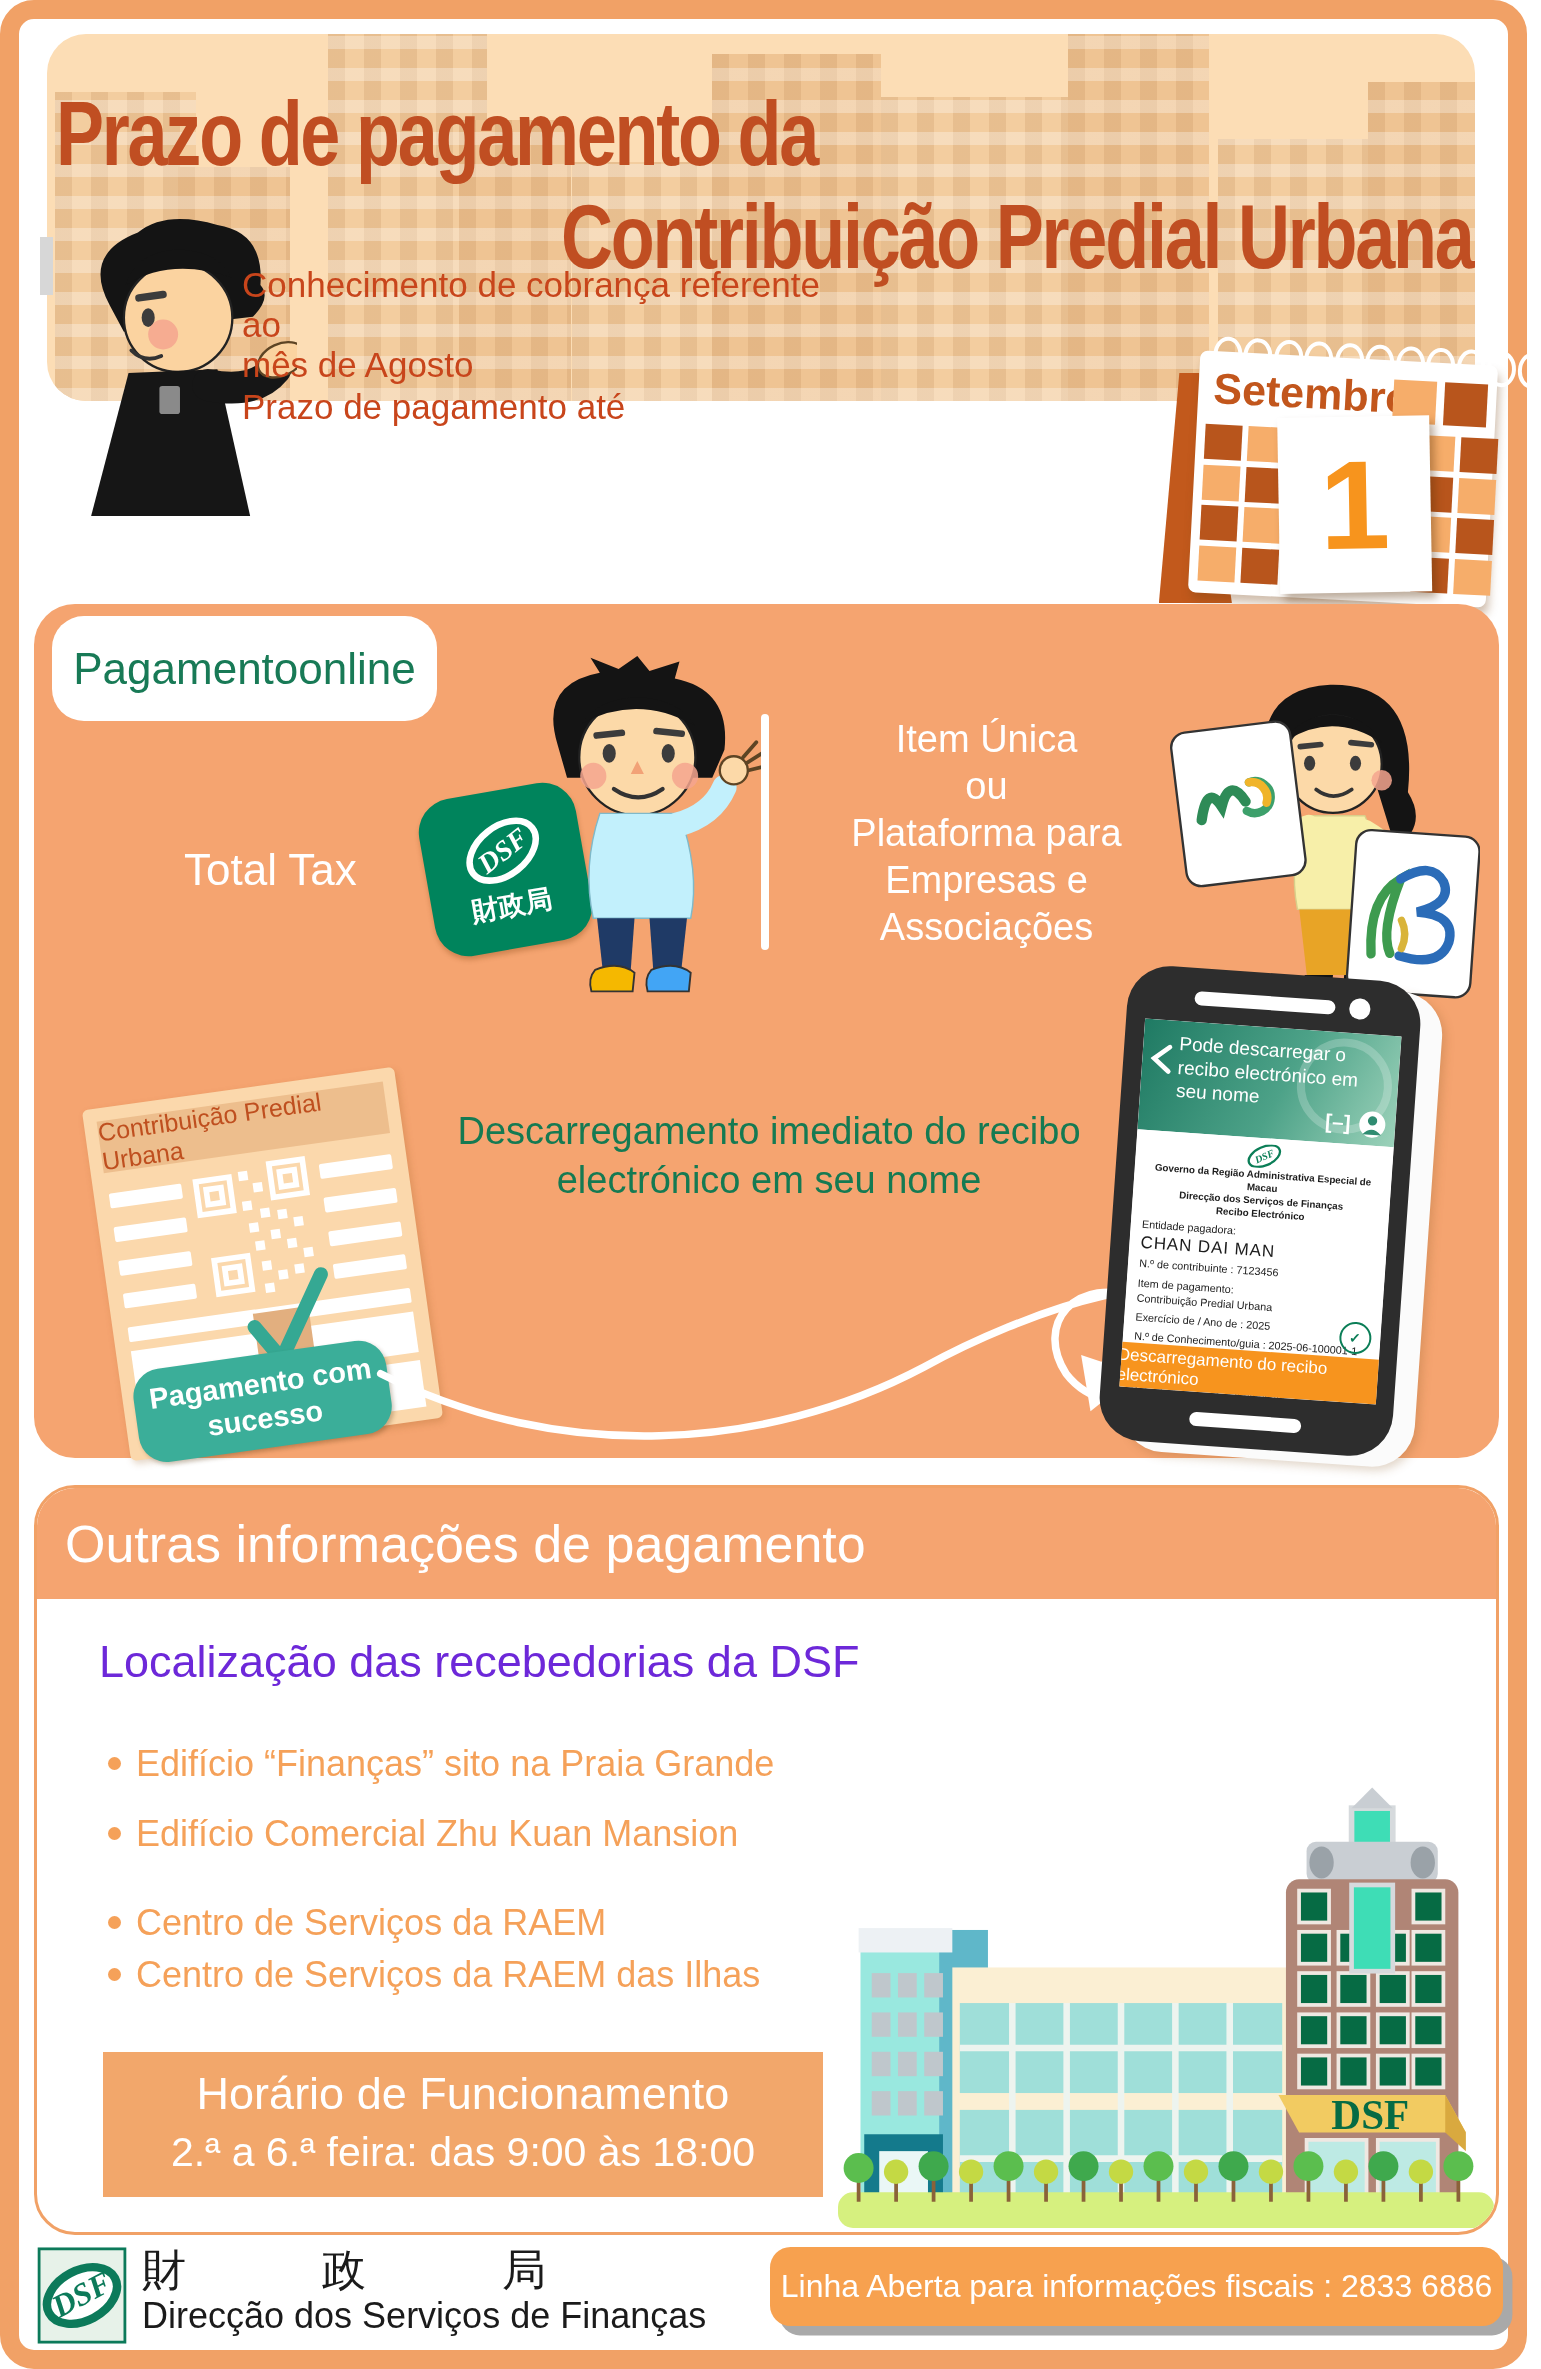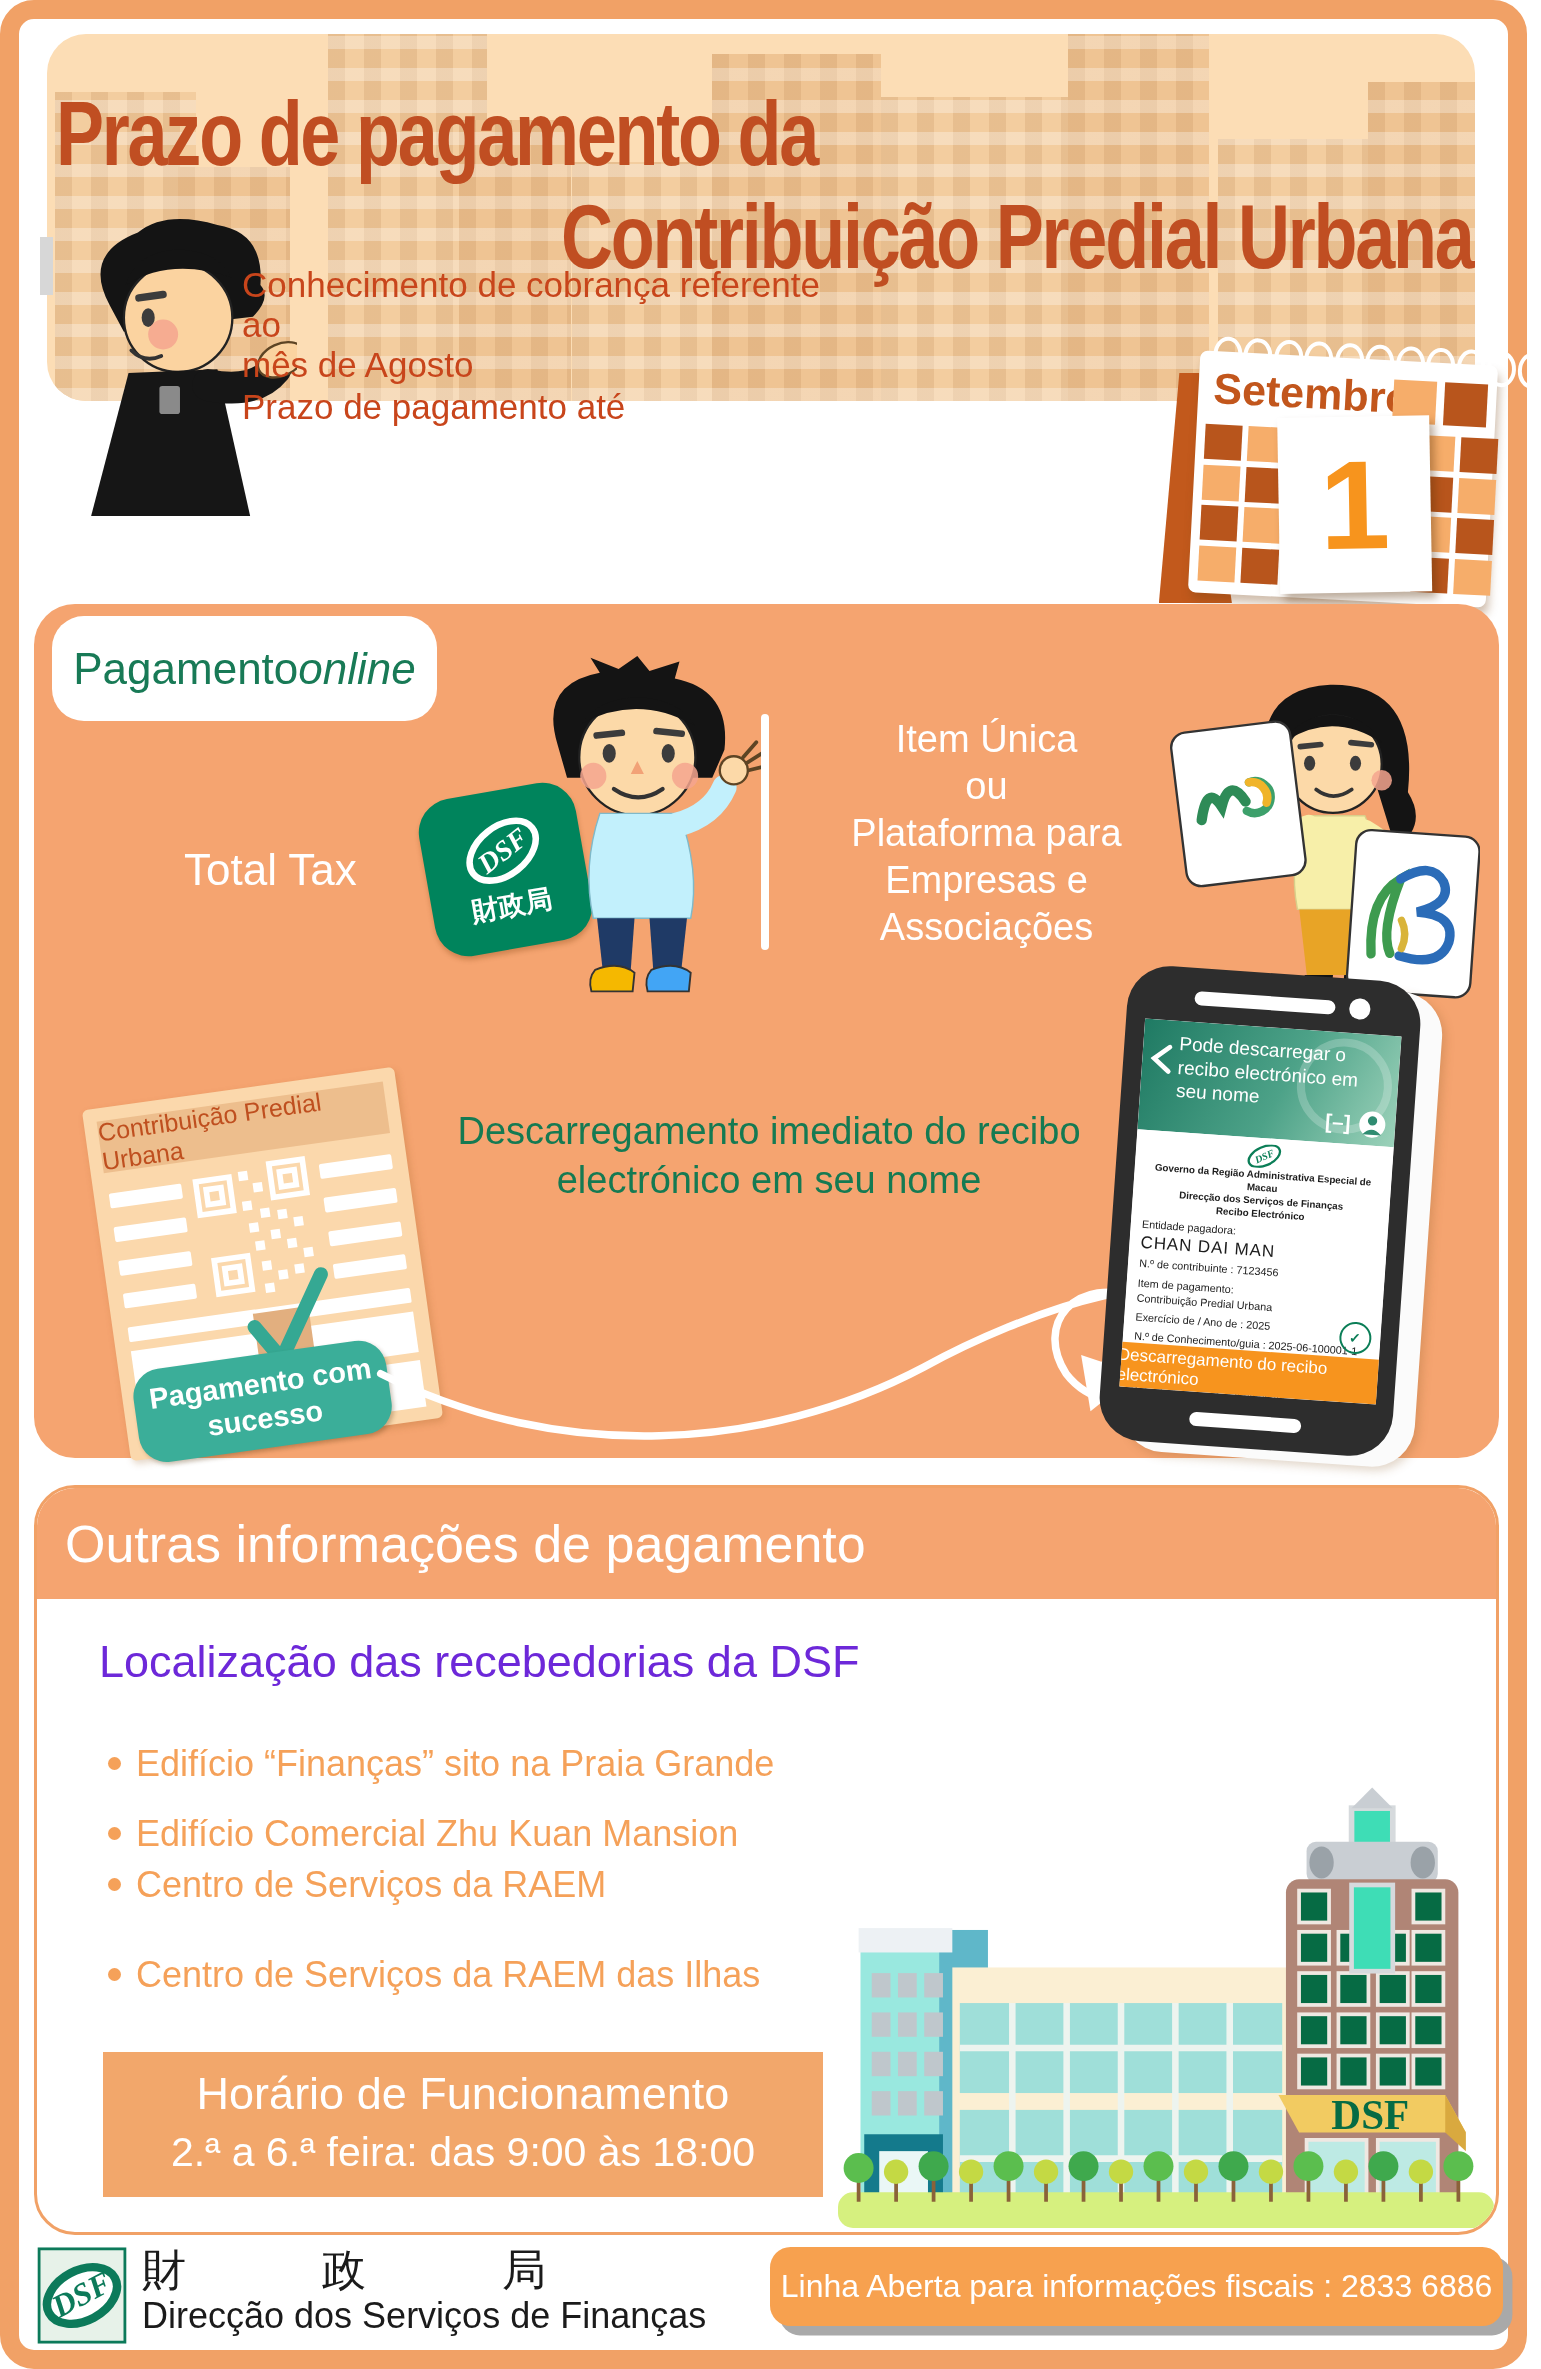--- a/index.html
+++ b/index.html
@@ -38,21 +38,21 @@
   .cal-grid span:nth-child(odd){background:#B8551C;}
   .cal-grid span:nth-child(even){background:#F6AD6A;}
   .cal-page{position:absolute;left:86px;top:58px;width:152px;height:176px;background:#fff;
             transform:rotate(-4deg);box-shadow:4.7px 6.6px 8.4px rgba(90,50,10,.4);
             display:flex;align-items:center;justify-content:center;}
   .cal-day{color:#F7941D;font-weight:bold;font-size:126px;}
   
   .panel1{left:34px;top:604px;width:1465px;height:854px;background:#F5A470;border-radius:41px;}
   .pill{left:52px;top:616px;width:385px;height:105px;background:#fff;border-radius:32px;
         display:flex;align-items:center;justify-content:center;color:#187A56;font-size:44px;}
-  .pill .it{font-style:italic;margin-left:0;}
+  .pill .it{margin-left:0;}
   .macau-tax{left:184px;top:845px;color:#fff;font-size:44px;}
   .dsf-app{left:426px;top:790px;width:159px;height:159px;background:#00845C;border-radius:34px;
            transform:rotate(-10deg);display:flex;flex-direction:column;align-items:center;
            justify-content:center;box-shadow:0 3.7px 5.6px rgba(120,60,10,.3);}
   .dsf-app .cn{color:#fff;font-size:27px;font-weight:bold;margin-top:1.9px;}
   .divider{left:761px;top:714px;width:8.4px;height:236px;background:#fff;border-radius:4.7px;}
   .conta{left:785px;top:716px;width:403px;text-align:center;color:#fff;font-size:38px;line-height:47px;}
   
   .doc{left:105px;top:1087px;width:315px;height:354px;background:#FBD8AC;border-radius:5.6px;
        transform:rotate(-8deg);box-shadow:1.9px 3.7px 7.5px rgba(150,90,30,.25);}
@@ -397,21 +397,21 @@
     </div>
     <div class="scr-bar">Descarregamento do recibo electrónico</div>
   </div>
 </div>
 
 <div class="abs panel2">
   <div class="p2-head">Outras informações de pagamento</div>
   <div class="p2-sub">Localização das recebedorias da DSF</div>
   <div class="bullet" style="top:255px;">Edifício “Finanças” sito na Praia Grande</div>
   <div class="bullet" style="top:325px;">Edifício Comercial Zhu Kuan Mansion</div>
-  <div class="bullet" style="top:376px;text-align:right;">Centro de Serviços da RAEM</div>
+  <div class="bullet" style="top:414px;text-align:right;">Centro de Serviços da RAEM</div>
   <div class="bullet" style="top:466px;">Centro de Serviços da RAEM das Ilhas</div>
   <div class="hours">
     <div class="t1">Horário de Funcionamento</div>
     <div class="t2">2.ª a 6.ª feira: das 9:00 às 18:00</div>
   </div>
 
   <svg style="position:absolute;right:1.9px;bottom:3.7px;" width="656" height="448" viewBox="0 0 700 478">
 
     <rect x="30" y="160" width="34" height="300" fill="#DDE3E8"></rect>
     <rect x="24" y="182" width="118" height="278" fill="#99E8DF"></rect>

